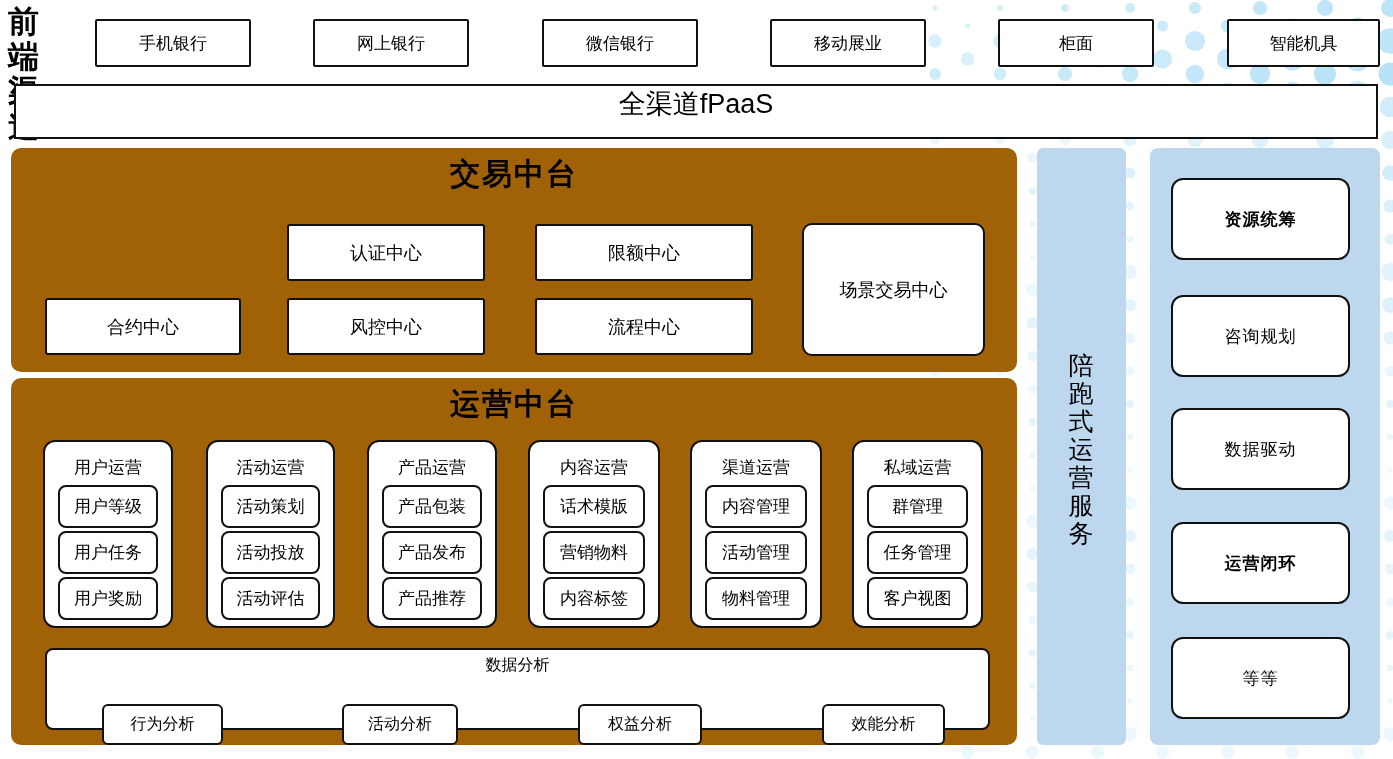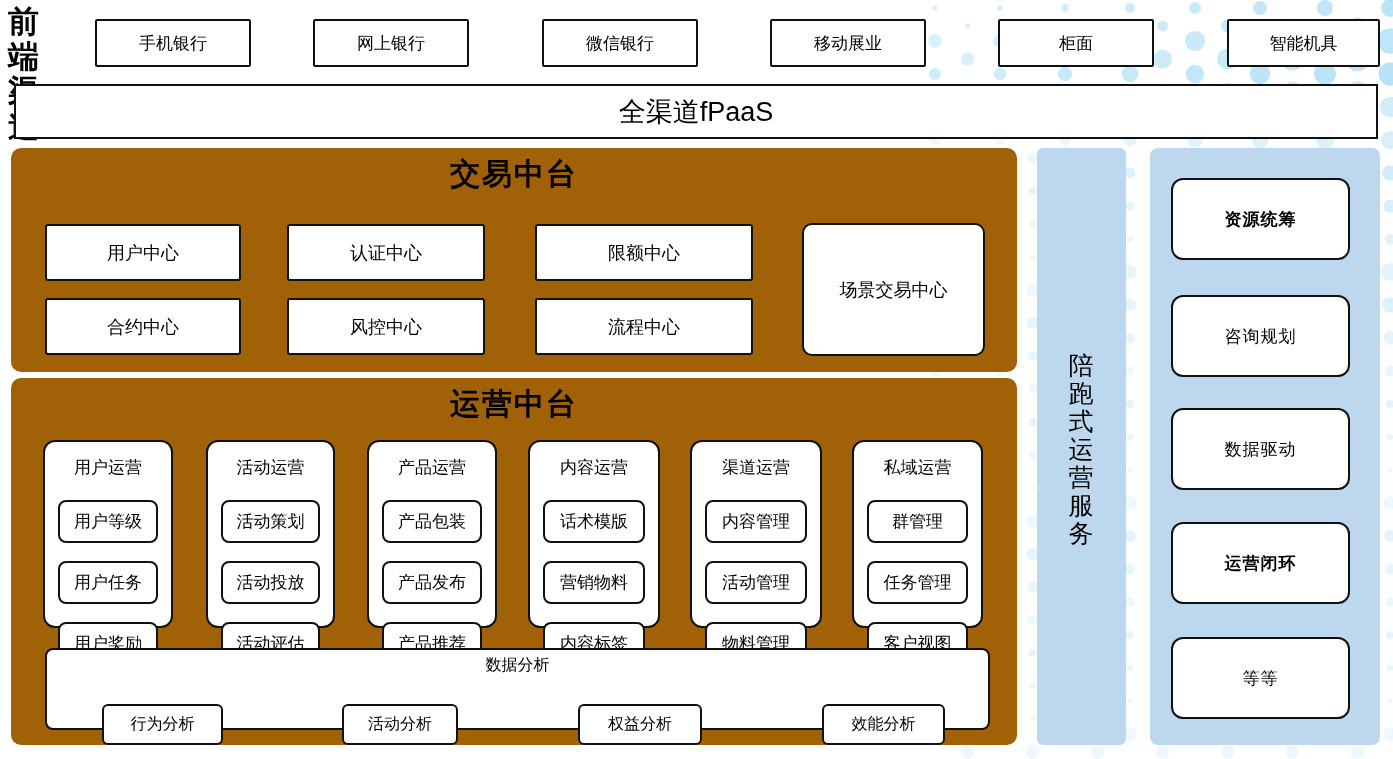--- a/index.html
+++ b/index.html
@@ -12,21 +12,21 @@
   #front-label{left:8px;top:4px;width:2em;font-family:"Liberation Serif","DejaVu Serif",serif;
     font-weight:700;font-size:31px;line-height:35px;letter-spacing:1px;}
   .chan{position:absolute;z-index:1;top:19px;height:48px;background:#fff;border:2px solid #111;
     border-radius:2px;display:flex;align-items:center;justify-content:center;font-size:17px;
     box-sizing:border-box;width:156px;}
   #ch0{left:95px}#ch1{left:313px}#ch2{left:542px}#ch3{left:770px}#ch4{left:998px}
   #ch5{left:1227px;width:153px}
 
   
   #fpaas{left:14px;top:84px;width:1364px;height:55px;background:#fff;border:2px solid #111;
-    box-sizing:border-box;display:flex;align-items:center;justify-content:center;font-size:27px;}
+    box-sizing:border-box;display:flex;align-items:flex-start;justify-content:center;font-size:27px;}
 
   
   .sec-blue{position:absolute;z-index:1;left:11px;width:1006px;background:#a16207;border-radius:10px;}
   #trans{top:148px;height:224px;}
   #ops{top:378px;height:367px;}
   .sec-title{position:absolute;top:6px;left:0;width:100%;text-align:center;font-size:30px;
     font-weight:700;letter-spacing:2px;}
 
   .wbox{position:absolute;background:#fff;border:2px solid #111;border-radius:3px;
     box-sizing:border-box;display:flex;align-items:center;justify-content:center;font-size:18px;}
@@ -40,21 +40,21 @@
 
   
   .opcol{position:absolute;top:62px;height:188px;background:#fff;border:2px solid #111;
     border-radius:12px;box-sizing:border-box;display:flex;flex-direction:column;
     align-items:center;padding-top:11px;}
   #oc0{left:32px;width:130px}#oc1{left:195px;width:129px}#oc2{left:356px;width:130px}
   #oc3{left:517px;width:132px}#oc4{left:679px;width:132px}#oc5{left:841px;width:131px}
   .opcol .hdr{font-size:17px;height:29px;line-height:29px;}
   .opcol .item{width:calc(100% - 26px);height:43px;min-height:43px;background:#fff;
     border:2px solid #111;border-radius:8px;box-sizing:border-box;display:flex;align-items:center;
-    justify-content:center;font-size:17px;margin-top:18px;}
+    justify-content:center;font-size:17px;margin-top:3px;}
   .opcol .item:first-of-type{margin-top:2px;}
 
   
   #da{left:34px;top:270px;width:945px;height:82px;background:#fff;border:2px solid #111;
     border-radius:8px;box-sizing:border-box;position:absolute;}
   #da .da-title{text-align:center;font-size:16px;margin-top:5px;}
   .dabox{position:absolute;top:31px;height:41px;background:#fff;border:2px solid #111;
     border-radius:6px;box-sizing:border-box;display:flex;align-items:center;justify-content:center;
     font-size:16px;margin-top:23px;}
   #da0{left:55px;width:121px}#da1{left:295px;width:116px}#da2{left:531px;width:124px}
@@ -429,21 +429,20 @@
   <div class="chan" id="ch3">移动展业</div>
   <div class="chan" id="ch4">柜面</div>
   <div class="chan" id="ch5">智能机具</div>
 
   <div class="layer" id="fpaas">
     <span>全渠道fPaaS</span>
   </div>
 
   <div class="sec-blue" id="trans">
     <div class="sec-title">交易中台</div>
-    <div class="wbox" id="tb0">用户中心</div>
     <div class="wbox" id="tb1">认证中心</div>
     <div class="wbox" id="tb2">限额中心</div>
     <div class="wbox" id="tb3">合约中心</div>
     <div class="wbox" id="tb4">风控中心</div>
     <div class="wbox" id="tb5">流程中心</div>
     <div class="wbox" id="scenario">场景交易中心</div>
   </div>
 
   <div class="sec-blue" id="ops">
     <div class="sec-title">运营中台</div>

